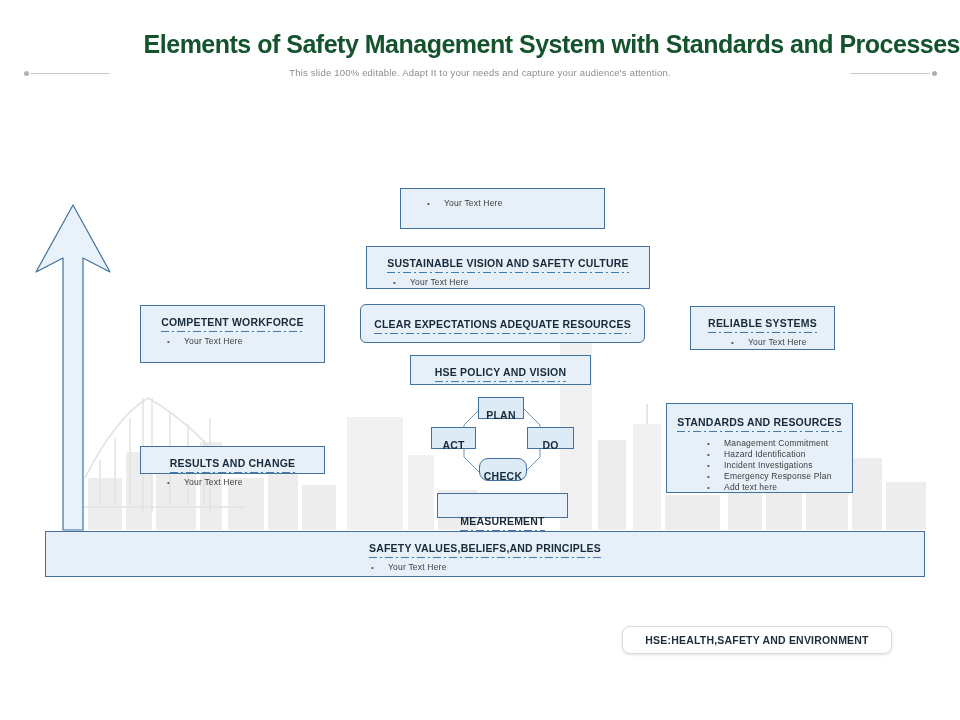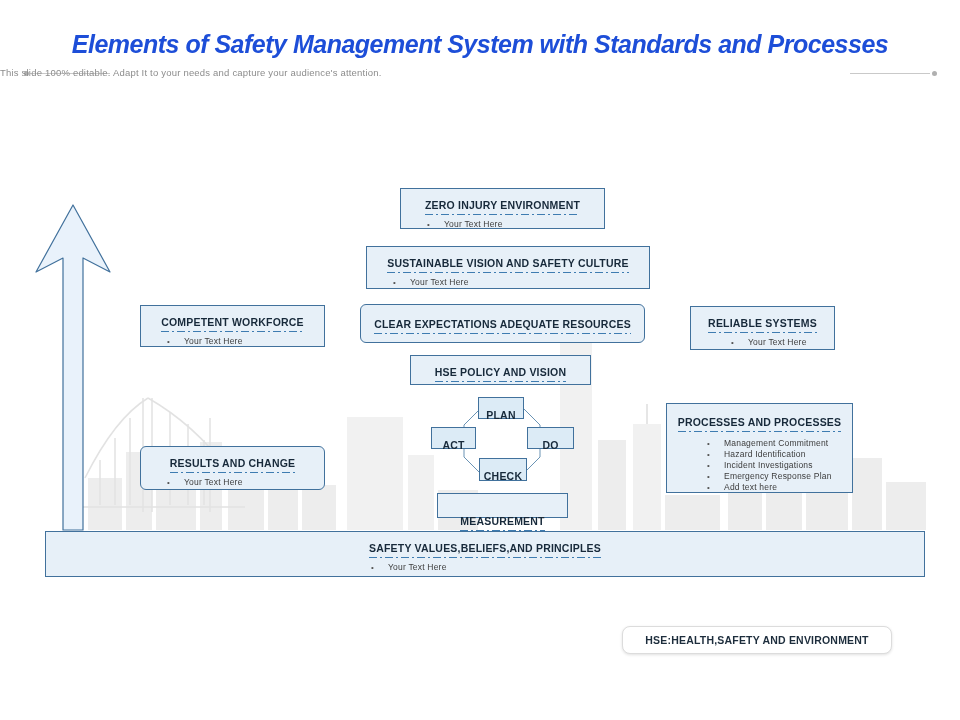--- a/index.html
+++ b/index.html
@@ -2,25 +2,25 @@
 <html><head>
 <meta charset="utf-8">
 <style>
   html,body{margin:0;padding:0;background:#fff;}
   .slide{
     position:relative;width:960px;height:720px;background:#ffffff;overflow:hidden;
     font-family:"Liberation Sans",sans-serif;
   }
   
   .title{
-    position:absolute;left:0;top:30px;width:100%;text-align:center;
-    font-size:25px;font-weight:bold;color:#1d4ed8;letter-spacing:-0.5px;font-style:italic;
+    position:absolute;left:0;top:30px;width:100%;text-align:right;
+    font-size:25px;font-weight:bold;color:#14532d;letter-spacing:-0.5px;
   }
   .subtitle{
-    position:absolute;left:0;top:67px;width:100%;text-align:left;
+    position:absolute;left:0;top:67px;width:100%;text-align:center;
     font-size:9.5px;color:#8c8c8c;letter-spacing:0.2px;
   }
   .decor-line{position:absolute;top:73px;height:1px;background:#c9c9c9;width:80px;}
   .decor-line.left{left:30px;} .decor-line.right{left:850px;}
   .decor-dot{position:absolute;top:71px;width:5px;height:5px;border-radius:50%;background:#b0b0b0;}
   .decor-dot.left{left:24px;} .decor-dot.right{left:932px;}
   
   .bg{position:absolute;left:0;top:0;width:960px;height:720px;}
   
   .box{
@@ -39,38 +39,38 @@
   .bullets{
     margin:3px 0 0 0;padding:0 0 0 26px;list-style:none;text-align:left;
   }
   .bullets li{
     font-size:8.5px;color:#3c3c3c;line-height:11px;letter-spacing:0.2px;
   }
   .bullets li::before{content:"•";color:#555;margin-right:14px;font-size:8px;}
   
   .zero{left:400px;top:188px;width:205px;height:41px;}
   .sustain{left:366px;top:246px;width:284px;height:43px;}
-  .competent{left:140px;top:305px;width:185px;height:42px;}
+  .competent{left:140px;top:305px;width:185px;height:58px;}
   .clear{left:360px;top:304px;width:285px;height:39px;padding-top:9px;border-radius:6px;}
   .reliable{left:690px;top:306px;width:145px;height:44px;}
   .hsepolicy{left:410px;top:355px;width:181px;height:30px;}
-  .results{left:140px;top:446px;width:185px;height:44px;border-radius:6px;}
+  .results{left:140px;top:446px;width:185px;height:28px;}
   .standards{left:666px;top:403px;width:187px;height:90px;padding-top:8px;}
   .standards .bullets{padding-left:40px;margin-top:5px;}
   .measurement{left:437px;top:493px;width:131px;height:25px;padding-top:17px;}
   .safety{left:45px;top:531px;width:880px;height:46px;}
   .safety .bullets{padding-left:325px;}
   .pdca{
     background:#dcebf6;padding-top:13px;display:flex;align-items:center;justify-content:center;
   }
   .pdca .box-title{font-size:10.5px;}
   .plan{left:478px;top:397px;width:46px;height:22px;}
   .act{left:431px;top:427px;width:45px;height:22px;}
   .do{left:527px;top:427px;width:47px;height:22px;}
-  .check{left:479px;top:458px;width:48px;height:23px;}
+  .check{left:479px;top:458px;width:48px;height:23px;border-radius:9px;}
   
   .footer-badge{
     position:absolute;left:622px;top:626px;width:268px;height:26px;
     background:#ffffff;border:1px solid #dcdcdc;border-radius:8px;
     box-shadow:0 1px 3px rgba(0,0,0,0.12);
     display:flex;align-items:center;justify-content:center;
     font-size:10.5px;font-weight:bold;color:#1d2d3c;letter-spacing:0.2px;
   }
 </style>
 </head>
@@ -117,21 +117,20 @@
       <path d="M100,460 V505 M115,438 V505 M130,418 V505 M170,412 V505 M188,424 V505 M204,440 V505"></path>
       <path d="M80,507 H245"></path>
     </g>
 
     <polygon points="73,205 110,272 83,258 83,530 63,530 63,258 36,272" fill="#e9f2fb" stroke="#41719c" stroke-width="1.2" stroke-linejoin="round"></polygon>
 
     <polygon points="540,457 518,479 486,479 464,457 464,425 486,403 518,403 540,425" fill="none" stroke="#6a93b4" stroke-width="1"></polygon>
   </svg>
 
   <div class="box zero">
-    <span class="box-head"><span class="box-title">ZERO INJURY ENVIRONMENT</span><span class="dashline"></span></span>
     <ul class="bullets">
         <li>Your Text Here</li>
       </ul>
   </div>
 
   <div class="box sustain">
     <span class="box-head"><span class="box-title">SUSTAINABLE VISION AND SAFETY CULTURE</span><span class="dashline"></span></span>
     <ul class="bullets">
         <li>Your Text Here</li>
       </ul>
@@ -166,21 +165,21 @@
     <span class="box-title">ACT</span>
   </div>
   <div class="box pdca do">
     <span class="box-title">DO</span>
   </div>
   <div class="box pdca check">
     <span class="box-title">CHECK</span>
   </div>
 
   <div class="box standards">
-    <span class="box-head"><span class="box-title">PROCESSES AND PROCESSES</span><span class="dashline"></span></span>
+    <span class="box-head"><span class="box-title">STANDARDS AND RESOURCES</span><span class="dashline"></span></span>
     <ul class="bullets">
       <li>Management Commitment</li>
       <li>Hazard Identification</li>
       <li>Incident Investigations</li>
       <li>Emergency Response Plan</li>
       <li>Add text here</li>
     </ul>
   </div>
 
   <div class="box results">

